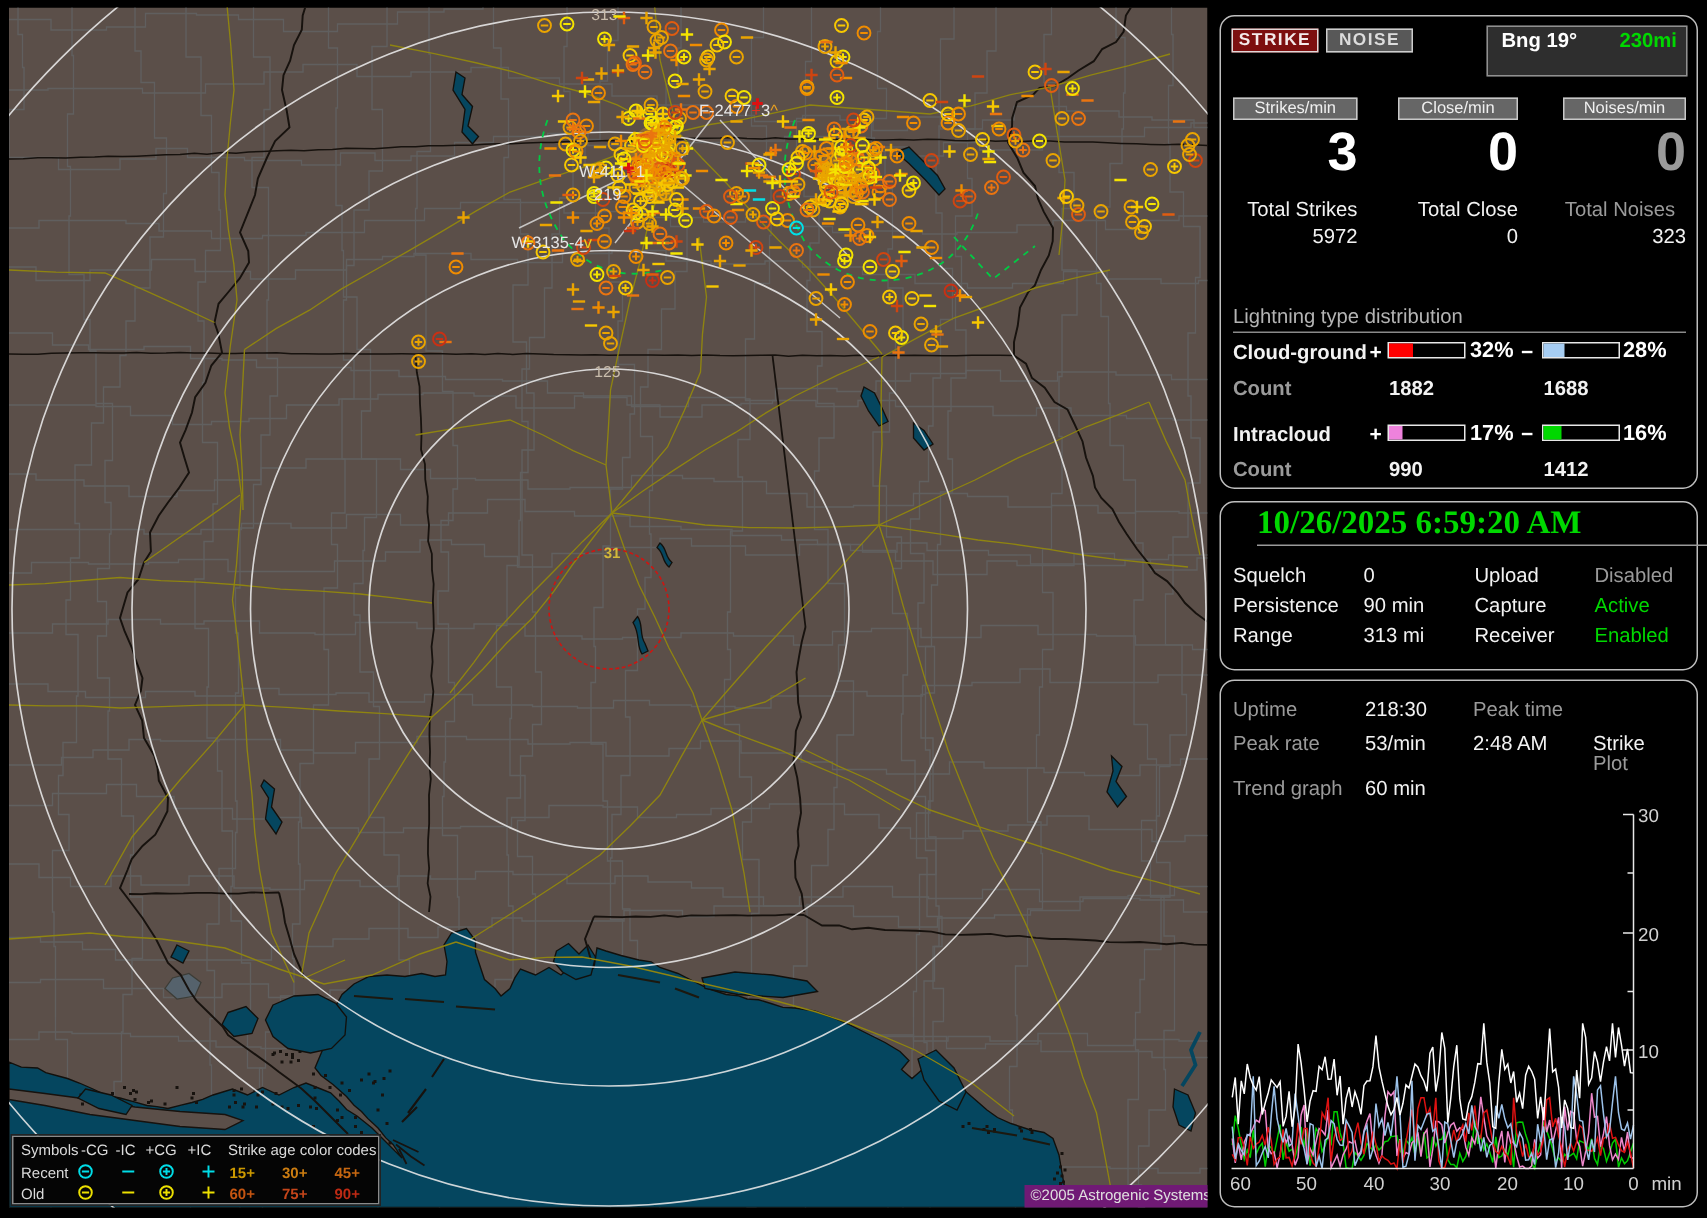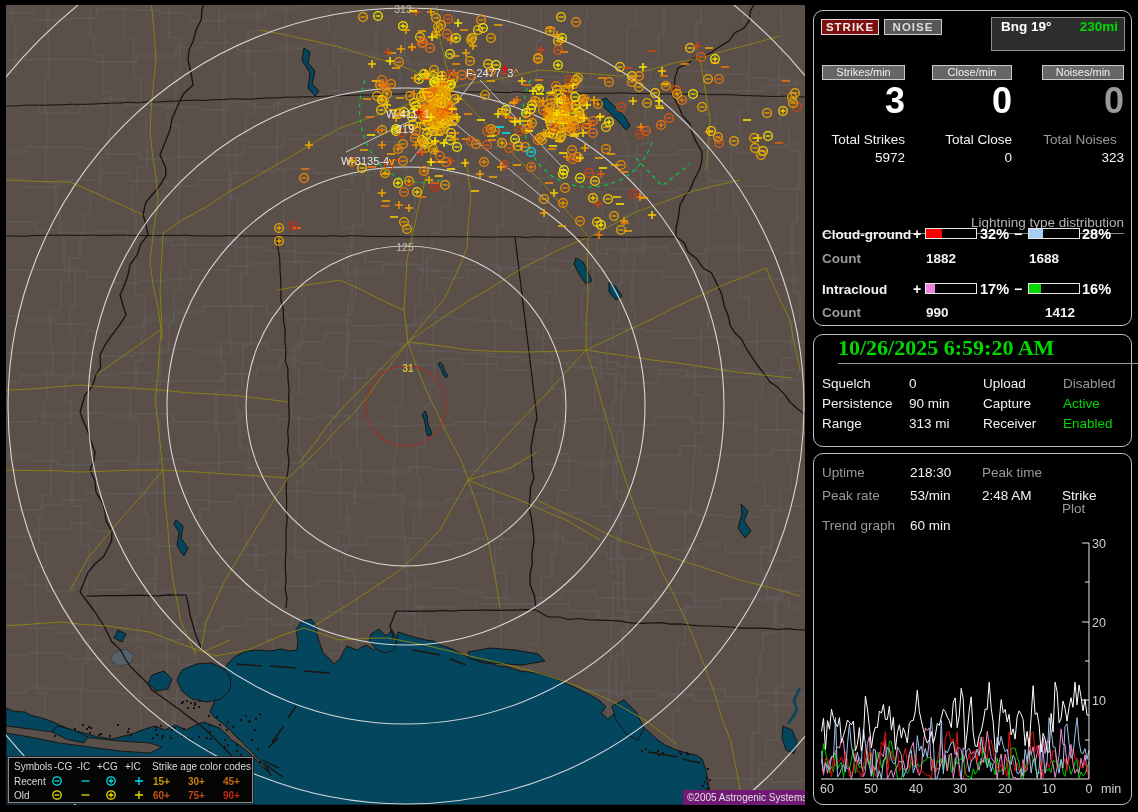--- a/index.html
+++ b/index.html
@@ -962,21 +962,21 @@
  <div class="minibtn" style="left:228px;top:54px;width:82px;">Noises/min</div>
  <div class="bigten" style="left:10px;top:69px;width:81px;color:#fff;">3</div>
  <div class="bigten" style="left:120px;top:69px;width:78px;color:#fff;">0</div>
  <div class="bigten" style="left:230px;top:69px;width:80px;color:#9a9a9a;">0</div>
  <div class="row val" style="left:8px;top:121px;width:83px;text-align:right;">Total Strikes</div>
  <div class="row val" style="left:8px;top:139px;width:83px;text-align:right;">5972</div>
  <div class="row val" style="left:110px;top:121px;width:88px;text-align:right;">Total Close</div>
  <div class="row val" style="left:110px;top:139px;width:88px;text-align:right;">0</div>
  <div class="row dim" style="left:222px;top:121px;width:88px;text-align:center;">Total Noises</div>
  <div class="row val" style="left:222px;top:139px;width:88px;text-align:right;">323</div>
- <div class="row lbl" style="left:8px;top:204px;width:302px;border-bottom:1px solid #8a8a8a;padding-bottom:3px;text-align:right;">Lightning type distribution</div>
+ <div class="row lbl" style="left:8px;top:192px;width:302px;border-bottom:1px solid #8a8a8a;padding-bottom:3px;">Lightning type distribution</div>
  <div class="row val" style="left:8px;top:216px;font-weight:bold;">Cloud-ground</div>
  <div class="pm" style="left:99px;top:215px;">+</div>
  <div class="bar" style="left:111px;top:217px;">
       <i style="width:32%;background:#f00;"></i>
     </div>
  <div class="pct" style="left:166px;top:215px;">32%</div>
  <div class="pm" style="left:200px;top:215px;">−</div>
  <div class="bar" style="left:214px;top:217px;">
       <i style="width:28%;background:#a6cdf2;"></i>
     </div>
@@ -990,21 +990,21 @@
       <i style="width:17%;background:#ee82dc;"></i>
     </div>
  <div class="pct" style="left:166px;top:270px;">17%</div>
  <div class="pm" style="left:200px;top:270px;">−</div>
  <div class="bar" style="left:214px;top:272px;">
       <i style="width:24%;background:#00d800;"></i>
     </div>
  <div class="pct" style="left:268px;top:270px;">16%</div>
  <div class="cnt dim" style="left:8px;top:294px;">Count</div>
  <div class="cnt val" style="left:112px;top:294px;">990</div>
- <div class="cnt val" style="left:215px;top:294px;margin-left:16px;">1412</div>
+ <div class="cnt val" style="left:215px;top:294px;">1412</div>
 </div>
 
 <div class="panel" style="top:334px;height:113px;">
  <div class="abs grn" style="left:8px;top:0px;width:302px;font-family:'Liberation Serif',serif;font-weight:bold;font-size:22px;border-bottom:1px solid #9a9a9a;padding-bottom:2px;margin-left:16px;">10/26/2025 6:59:20 AM</div>
  <div class="row val" style="left:8px;top:41px;">Squelch</div>
     <div class="row val" style="left:95px;top:41px;">0</div>
  <div class="row val" style="left:169px;top:41px;">Upload</div>
     <div class="row dim" style="left:249px;top:41px;">Disabled</div>
  <div class="row val" style="left:8px;top:61px;">Persistence</div>
     <div class="row val" style="left:95px;top:61px;">90 min</div>

